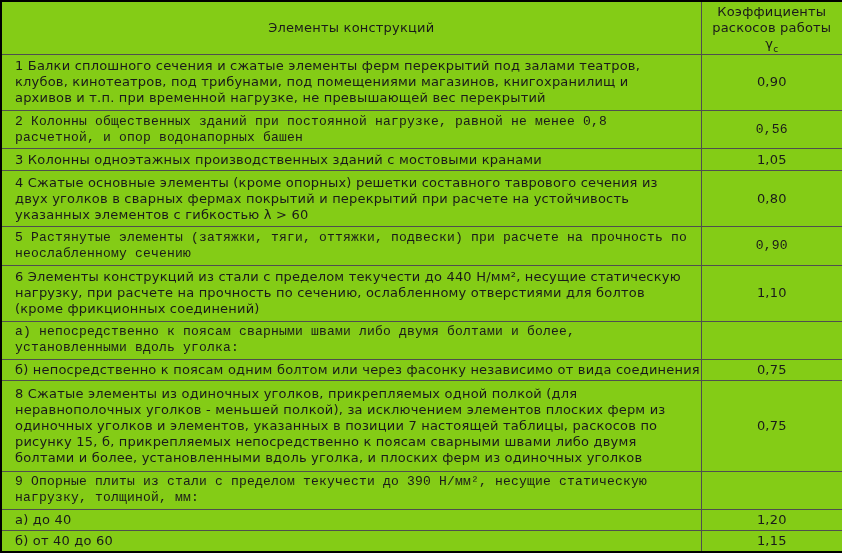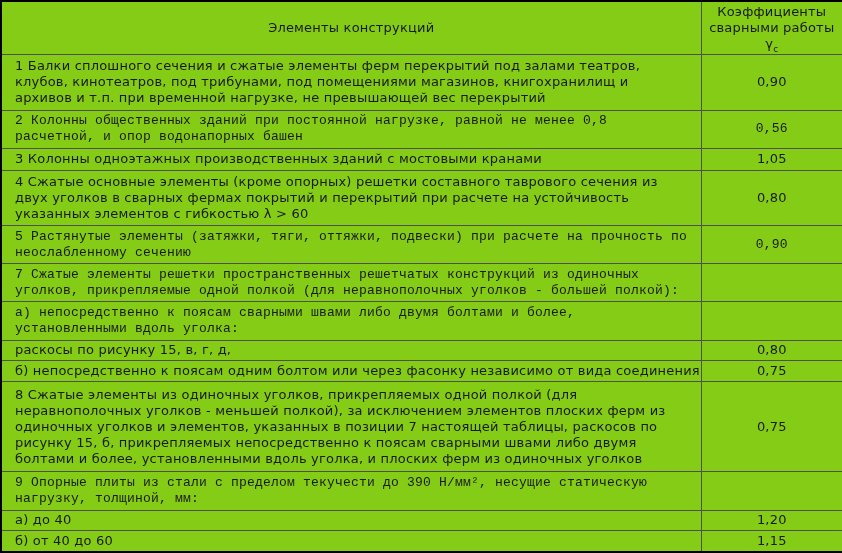--- a/index.html
+++ b/index.html
@@ -65,21 +65,21 @@
       <col class="c-desc">
       <col class="c-value">
     </colgroup>
     <thead>
       <tr>
         <th>
           <span>Элементы конструкций</span>
         </th>
         <th>
           <span>Коэффициенты</span><br>
-          <span>сварными работы γ</span><sub class="gsub">c</sub>
+          <span>раскосов работы γ</span><sub class="gsub">c</sub>
         </th>
       </tr>
     </thead>
     <tbody>
       <tr class="l3">
         <td class="desc">1 Балки сплошного сечения и сжатые элементы ферм перекрытий под залами театров, клубов, кинотеатров, под трибунами, под помещениями магазинов, книгохранилищ и архивов и т.п. при временной нагрузке, не превышающей вес перекрытий</td>
         <td class="value">0,90</td>
       </tr>
       <tr class="l2">
         <td class="desc">2 Колонны общественных зданий при постоянной нагрузке, равной не менее 0,8 расчетной, и опор водонапорных башен</td>
@@ -90,31 +90,27 @@
         <td class="value">1,05</td>
       </tr>
       <tr class="l3">
         <td class="desc">4 Сжатые основные элементы (кроме опорных) решетки составного таврового сечения из двух уголков в сварных фермах покрытий и перекрытий при расчете на устойчивость указанных элементов с гибкостью λ &gt; 60</td>
         <td class="value">0,80</td>
       </tr>
       <tr class="l2">
         <td class="desc">5 Растянутые элементы (затяжки, тяги, оттяжки, подвески) при расчете на прочность по неослабленному сечению</td>
         <td class="value">0,90</td>
       </tr>
-      <tr class="l2">
-        <td class="desc">7 Сжатые элементы решетки пространственных решетчатых конструкций из одиночных уголков, прикрепляемые одной полкой (для неравнополочных уголков - большей полкой):</td>
-        <td class="value"></td>
+      <tr class="l3">
+        <td class="desc">6 Элементы конструкций из стали с пределом текучести до 440 Н/мм², несущие статическую нагрузку, при расчете на прочность по сечению, ослабленному отверстиями для болтов (кроме фрикционных соединений)</td>
+        <td class="value">1,10</td>
       </tr>
       <tr class="l2">
         <td class="desc">а) непосредственно к поясам сварными швами либо двумя болтами и более, установленными вдоль уголка:</td>
         <td class="value"></td>
-      </tr>
-      <tr class="l1 nw">
-        <td class="desc">раскосы по рисунку 15, в, г, д,</td>
-        <td class="value">0,80</td>
       </tr>
       <tr class="l1 nw">
         <td class="desc">б) непосредственно к поясам одним болтом или через фасонку независимо от вида соединения</td>
         <td class="value">0,75</td>
       </tr>
       <tr class="l5">
         <td class="desc">8 Сжатые элементы из одиночных уголков, прикрепляемых одной полкой (для неравнополочных уголков - меньшей полкой), за исключением элементов плоских ферм из одиночных уголков и элементов, указанных в позиции 7 настоящей таблицы, раскосов по рисунку 15, б, прикрепляемых непосредственно к поясам сварными швами либо двумя болтами и более, установленными вдоль уголка, и плоских ферм из одиночных уголков</td>
         <td class="value">0,75</td>
       </tr>
       <tr class="l2">

